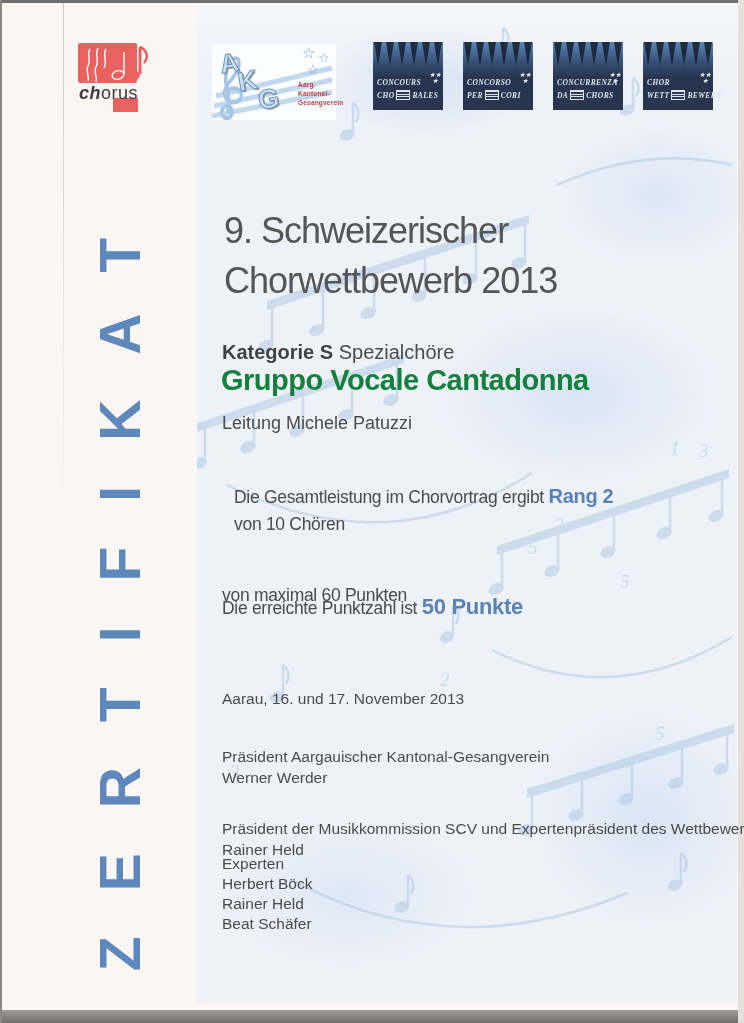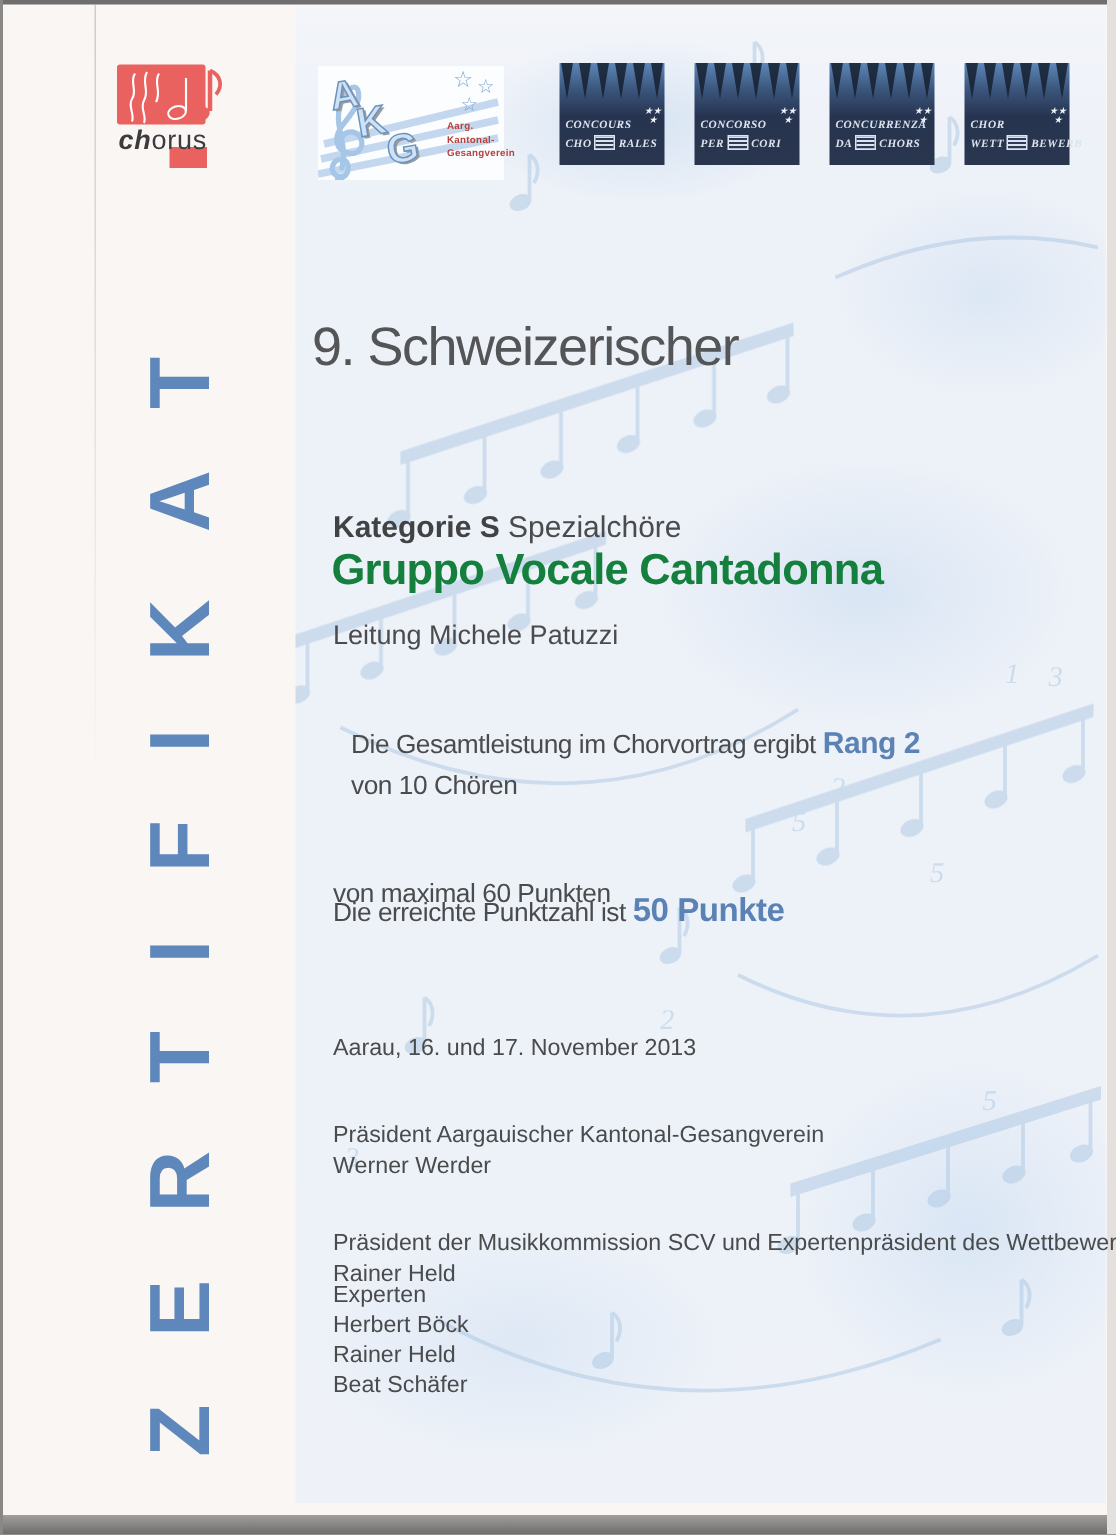--- a/index.html
+++ b/index.html
@@ -53,21 +53,21 @@
   .ltext{position:absolute;left:4px;right:2px;top:36px;color:#dde4ee;
          font-family:"Liberation Serif",serif;font-weight:bold;}
   .l1{font-size:7.5px;letter-spacing:.4px;white-space:nowrap;}
   .l2{font-size:7.5px;letter-spacing:.4px;margin-top:3px;display:flex;align-items:center;white-space:nowrap;}
   .grate{width:12px;height:8px;margin:0 2px;flex:none;border:.5px solid #dde4ee;
          background:repeating-linear-gradient(180deg,#dde4ee 0 1.2px,#2c3a55 1.2px 2.6px);}
   .cstars{position:absolute;right:2px;top:30px;font-size:6.5px;line-height:6px;
           color:#eef2f7;text-align:center;font-family:"Liberation Sans",sans-serif;}
   
   .content div{white-space:nowrap;}
-  .title{position:absolute;left:208px;top:206px;font-size:36px;line-height:50px;
+  .title{position:absolute;left:224px;top:206px;font-size:36px;line-height:50px;
          letter-spacing:-1px;color:#545557;}
   .category{position:absolute;left:222px;top:341px;font-size:20px;text-align:center;}
   .category .b{font-weight:bold;color:#414244;}
   .choir{position:absolute;left:221px;top:364px;font-size:29px;font-weight:bold;
          letter-spacing:-.5px;color:#15803d;}
   .conductor{position:absolute;left:222px;top:413px;font-size:18px;}
   .result{position:absolute;left:234px;top:483px;font-size:17.5px;line-height:27px;letter-spacing:-.3px;}
   .accent{color:#5b82b5;font-weight:bold;font-size:20px;}
   .points1{position:absolute;left:222px;top:564px;font-size:17.5px;letter-spacing:-.3px;margin-top:30px;}
   .accent2{color:#5b82b5;font-weight:bold;font-size:22px;}
@@ -310,20 +310,21 @@
             <span class="grate"></span>
             <span>BEWERB</span>
           </div>
       </div>
     </div>
   </div>
 
   <div class="content">
     <div class="title">
       <div>9. Schweizerischer</div>
+      <div>Chorwettbewerb 2013</div>
     </div>
     <div class="category"><span class="b">Kategorie S</span><span> Spezialchöre</span></div>
     <div class="choir">Gruppo Vocale Cantadonna</div>
     <div class="conductor">Leitung Michele Patuzzi</div>
     <div class="result">
       <div><span>Die Gesamtleistung im Chorvortrag ergibt </span><span class="accent">Rang 2</span></div>
       <div>von 10 Chören</div>
     </div>
     <div class="points1"><span>Die erreichte Punktzahl ist </span><span class="accent2">50 Punkte</span></div>
     <div class="points2">von maximal 60 Punkten</div>

